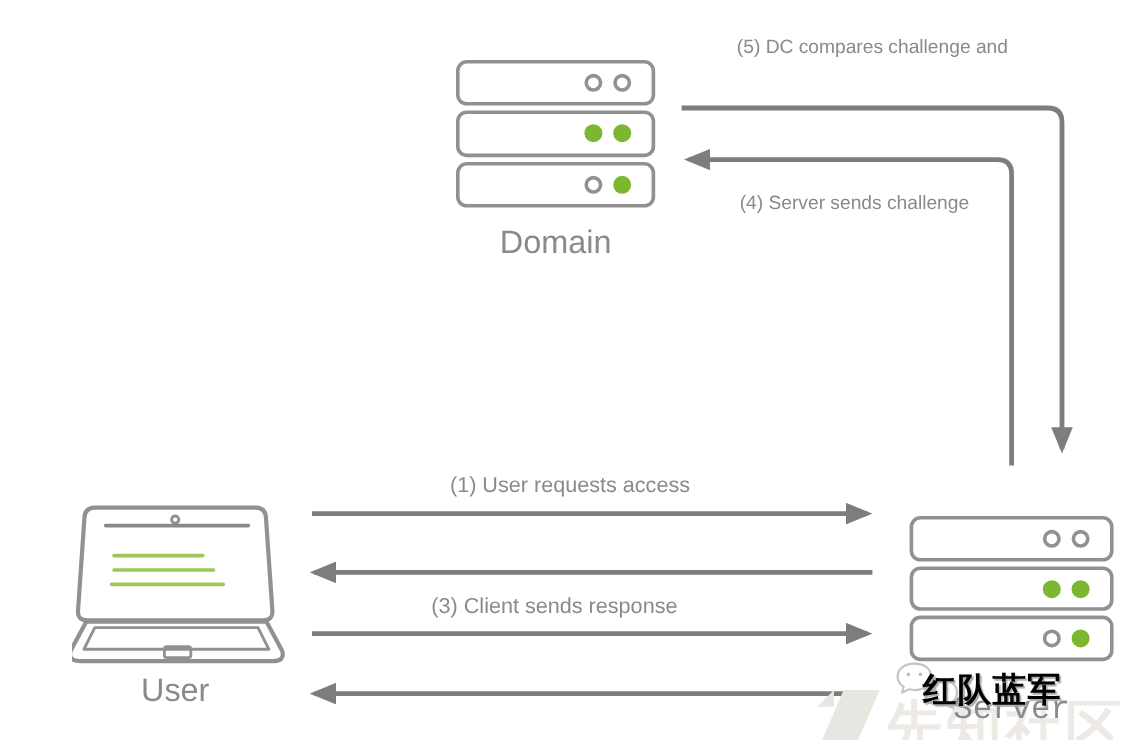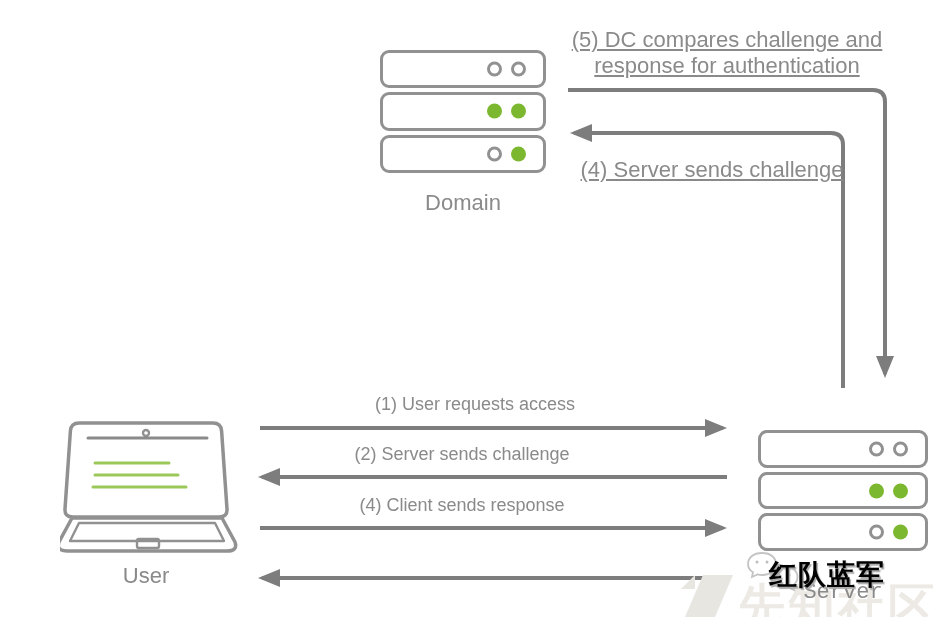--- a/index.html
+++ b/index.html
@@ -9,22 +9,22 @@
     --outline-gray:#919191; --arrow-gray:#7d7d7d; --text-gray:#8a8a8a;
     --green:#7cb82f; --laptop-green:#9cc85a;
   }
   svg.overlay { position:absolute; left:0; top:0; width:946px; height:617px; }
   .flow { stroke:var(--arrow-gray); stroke-width:4; fill:none; }
   .arrowhead { fill:var(--arrow-gray); }
 
   .label { position:absolute; color:var(--text-gray); transform:translateX(-50%);
            text-align:center; white-space:nowrap; }
   .flow-label  { font-size:18px; }
-  .flow-label2 { font-size:22px; line-height:26px;text-decoration:underline; }
-  .node-label  { font-size:22px; line-height:29px; }
+  .flow-label2 { font-size:16px; line-height:26px; }
+  .node-label  { font-size:27px; line-height:29px; }
 
   .stack { position:absolute; display:flex; flex-direction:column; gap:4px; }
   .srow  { position:relative; flex:1; border:3px solid var(--outline-gray);
            border-radius:9px; background:#fff; }
   .dot   { position:absolute; top:50%; transform:translateY(-50%); border-radius:50%; }
   .dot.outline { width:9px;  height:9px;  border:3px solid var(--outline-gray); background:#fff; }
   .dot.green   { width:15px; height:15px; background:var(--green); }
   .dot.p1 { right:41px; } .dot.p2 { right:17px; }
 
   .lap-body  { fill:#fff; stroke:var(--outline-gray); stroke-width:3.5; stroke-linejoin:round; }
@@ -96,26 +96,24 @@
     <line class="lgray" x1="28" y1="18" x2="147" y2="18"></line>
     <line class="lgreen" x1="35" y1="43" x2="109" y2="43"></line>
     <line class="lgreen" x1="35" y1="55" x2="118" y2="55"></line>
     <line class="lgreen" x1="33" y1="67" x2="126" y2="67"></line>
     <path class="lap-body" d="M12,98 L162,98 L175,122 Q178,131 167,131 L7,131 Q-4,131 -1,122 Z"></path>
     <path class="lap-thin" d="M19,103 L155,103 L164,121 L10,121 Z"></path>
     <rect class="lap-thin" x="77" y="119" width="22" height="9" rx="2" fill="#fff"></rect>
   </svg>
 
   <div class="label flow-label" style="left:475px; top:394px;text-align:right;">(1) User requests access</div>
-  <div class="label flow-label" style="left:462px; top:444px;">(2) Server sends challenge</div>
-  <div class="label flow-label" style="left:462px; top:495px;">(4) Client sends response</div>
+  <div class="label flow-label" style="left:462px; top:495px;">(3) Client sends response</div>
 
   <div class="label flow-label2" style="left:727px; top:27px;">
     <div>(5) DC compares challenge and</div>
-    <div>response for authentication</div>
   </div>
   <div class="label flow-label2" style="left:712px; top:157px;">
     <div>(4) Server sends challenge</div>
   </div>
 
   <div class="label node-label" style="left:463px; top:188px;">
     <div>Domain</div>
   </div>
   <div class="label node-label" style="left:146px; top:561px;">
     <div>User</div>

